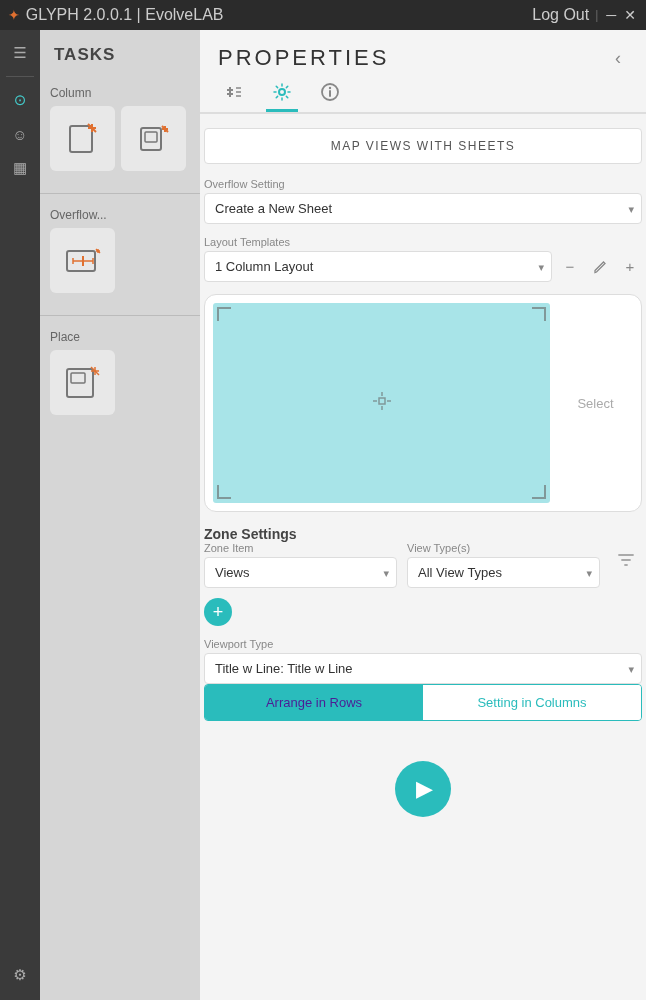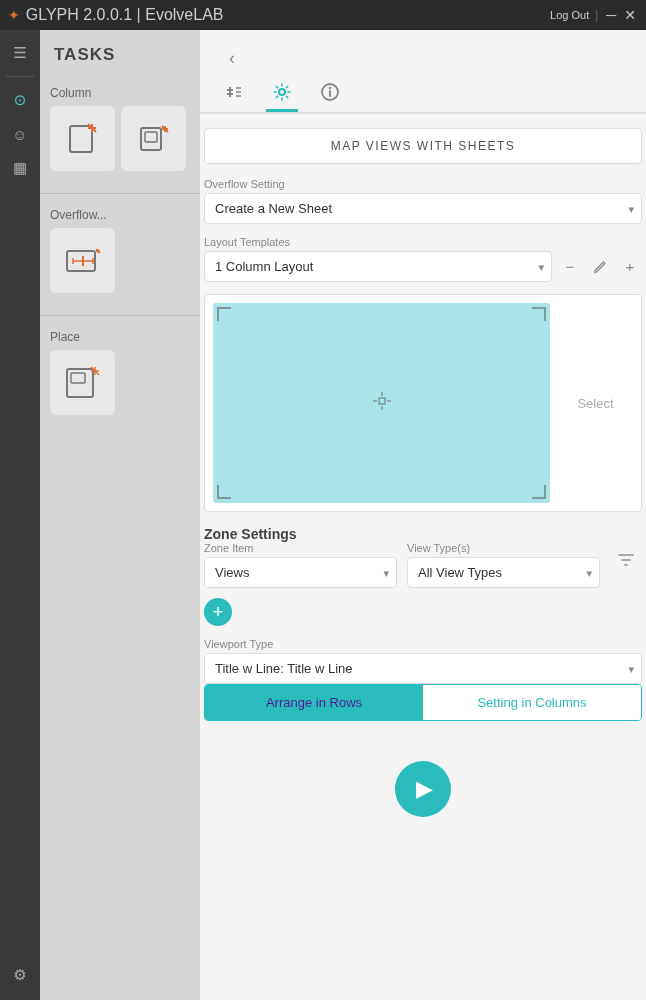--- a/index.html
+++ b/index.html
@@ -19,21 +19,21 @@
       background: #2b2b2b;
       display: flex;
       align-items: center;
       padding: 0 8px;
       color: #ccc;
       font-size: 12px;
       position: relative;
     }
     .title-bar .logout-btn {
       color: #ccc;
-      font-size: 11px;
+      font-size: 16px;
       cursor: pointer;
       background: none;
       border: none;
       padding-left: 28px;
     }
     .title-bar .win-btn {
       color: #ccc;
       font-size: 14px;
       cursor: pointer;
       background: none;
@@ -238,21 +238,21 @@
       justify-content: center;
       color: #888;
       cursor: pointer;
       font-size: 15px;
     }
 
     
     .layout-canvas-wrapper {
       background: #fff;
       border: 1px solid #ddd;
-      border-radius: 4px;
+      border-radius: 12px;
       padding: 8px;
       margin-bottom: 14px;
       display: flex;
       gap: 8px;
       align-items: stretch;
     }
     .canvas-main {
       flex: 1;
       position: relative;
     }
@@ -492,20 +492,21 @@
           <line x1="32" y1="4" x2="32" y2="12" stroke="#e07030" stroke-width="1.5"></line>
           <line x1="28" y1="8" x2="36" y2="8" stroke="#e07030" stroke-width="1.5"></line>
         </svg>
       </div>
     </div>
   </div>
 
   <div class="right-panel">
 
     <div class="props-header">
+      <span class="props-title">PROPERTIES</span>
       <div class="props-back-btn">
         <span>‹</span>
       </div>
     </div>
 
     <div class="tab-bar">
       <div class="tab-icon" style="font-size:20px;">
         <svg width="20" height="20" viewBox="0 0 20 20" fill="none">
           <line x1="6" y1="5" x2="6" y2="15" stroke="#888" stroke-width="2"></line>
           <line x1="3" y1="8" x2="9" y2="8" stroke="#888" stroke-width="2"></line>

